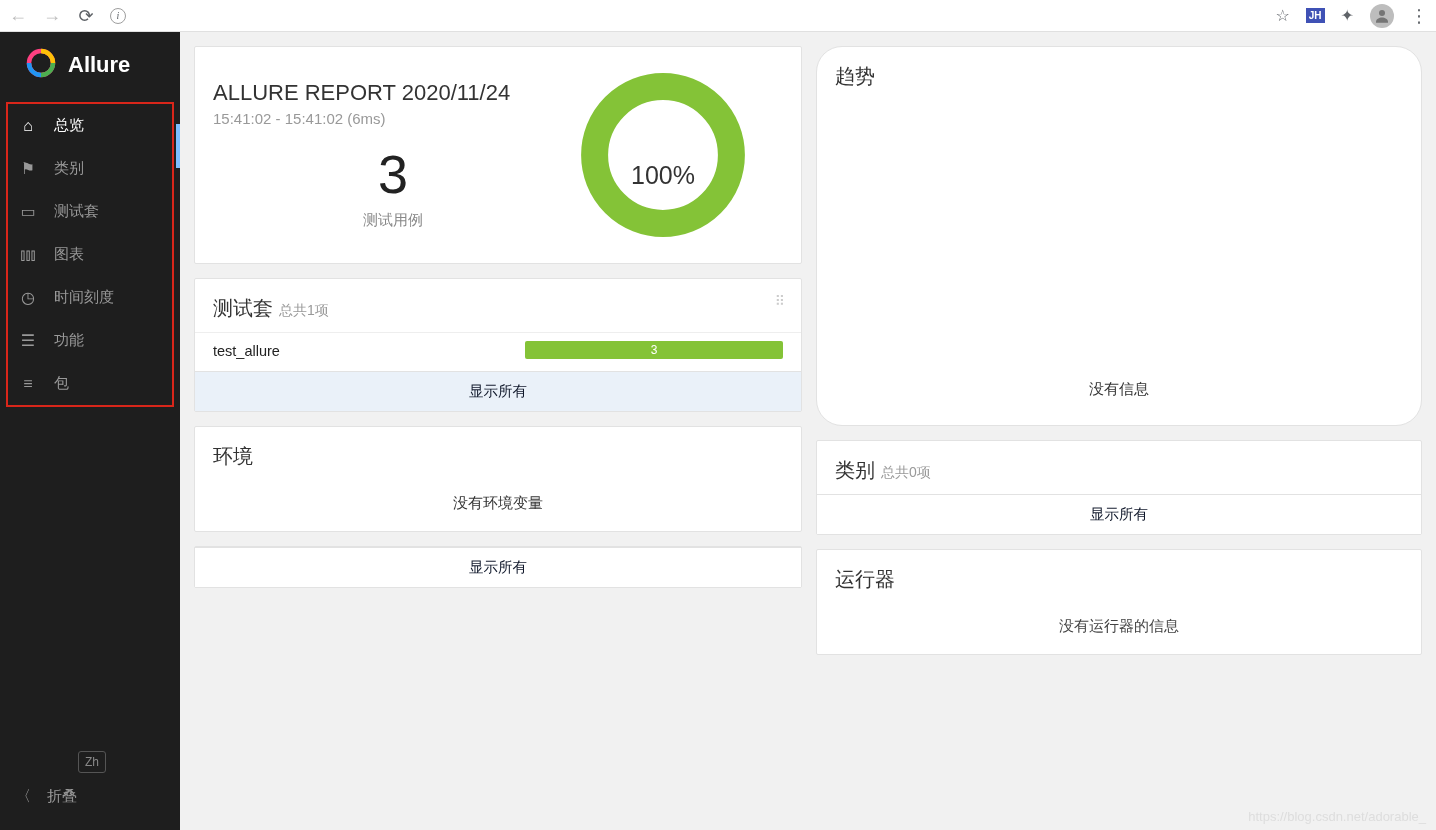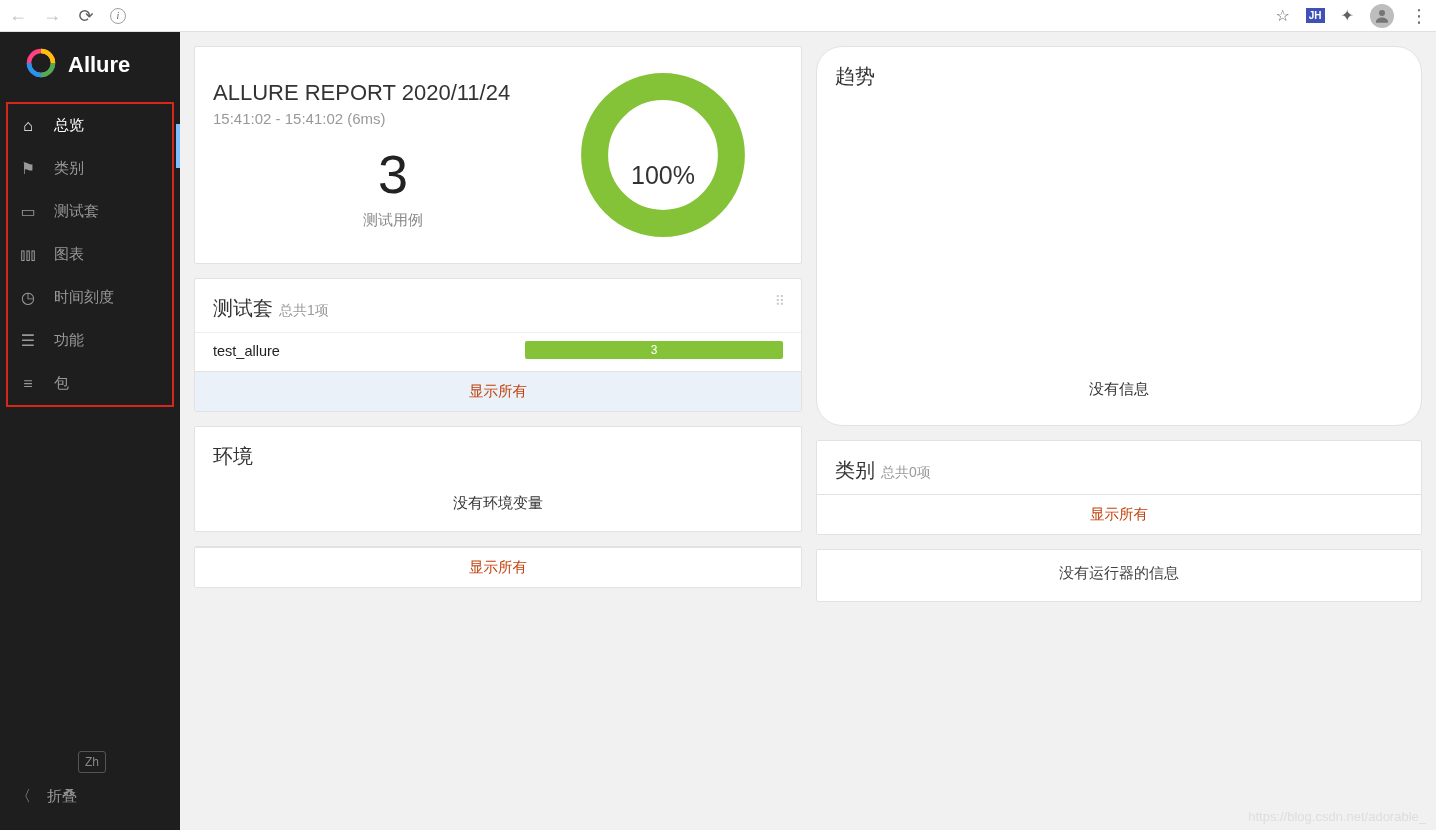--- a/index.html
+++ b/index.html
@@ -53,21 +53,21 @@
 .summary-count-num { font-size: 54px; font-weight: 400; color: #222; }
 .summary-count-lbl { font-size: 15px; color: #888; margin-top: 6px; }
 .donut-wrap { width: 180px; height: 180px; position: relative; margin-right: 30px; }
 .donut-pct { position: absolute; top: 50%; left: 50%; transform: translate(-50%, -50%); font-size: 25px; color: #333; margin-top: 20px; }
 
 .widget-header { display: flex; align-items: baseline; padding: 16px 18px 10px; position: relative; }
 .drag-handle { position: absolute; right: 14px; top: 14px; color: #ccc; font-size: 14px; letter-spacing: 2px; cursor: move; }
 .suite-row { display: flex; align-items: flex-end; padding: 8px 18px 12px; gap: 12px; border-top: 1px solid #eee; }
 .suite-name { flex: 0 0 300px; font-size: 14.5px; color: #222; }
 .suite-bar { flex: 1; height: 18px; background: #84c337; color: #fff; text-align: center; font-size: 12px; line-height: 18px; border-radius: 2px; }
-.show-all { background: #eaf1f9; text-align: center; padding: 10px; font-size: 14.5px; color: #c2410c; cursor: pointer; border-top: 1px solid #e2e2e2; }
+.show-all { background: #eaf1f9; text-align: center; padding: 10px; font-size: 14.5px; color: #0f172a; cursor: pointer; border-top: 1px solid #e2e2e2; }
 .show-all.plain { background: #fff; }
 
 .empty-msg { text-align: center; padding: 14px 0 18px; font-size: 15px; color: #333; font-weight: 500; }
 .empty-msg.light { color: #444; font-weight: 400; }
 
 .tall { min-height: 380px; display: flex; flex-direction: column; border-radius: 26px; }
 .tall .empty-msg { margin-top: auto; margin-bottom: 8px; }
 
 .watermark { position: absolute; bottom: 6px; right: 10px; color: #ddd; font-size: 13px; }
 </style>
@@ -205,19 +205,22 @@
 
       <div class="card">
         <div class="widget-header">
           <span class="card-title">类别</span>
           <span class="card-sub">总共0项</span>
         </div>
         <div class="show-all plain">显示所有</div>
       </div>
 
       <div class="card">
+        <div class="widget-header">
+          <span class="card-title">运行器</span>
+        </div>
         <div class="empty-msg light">没有运行器的信息</div>
       </div>
     </div>
 
     <div class="watermark">https://blog.csdn.net/adorable_</div>
   </div>
 </div>
 
 </body></html>

